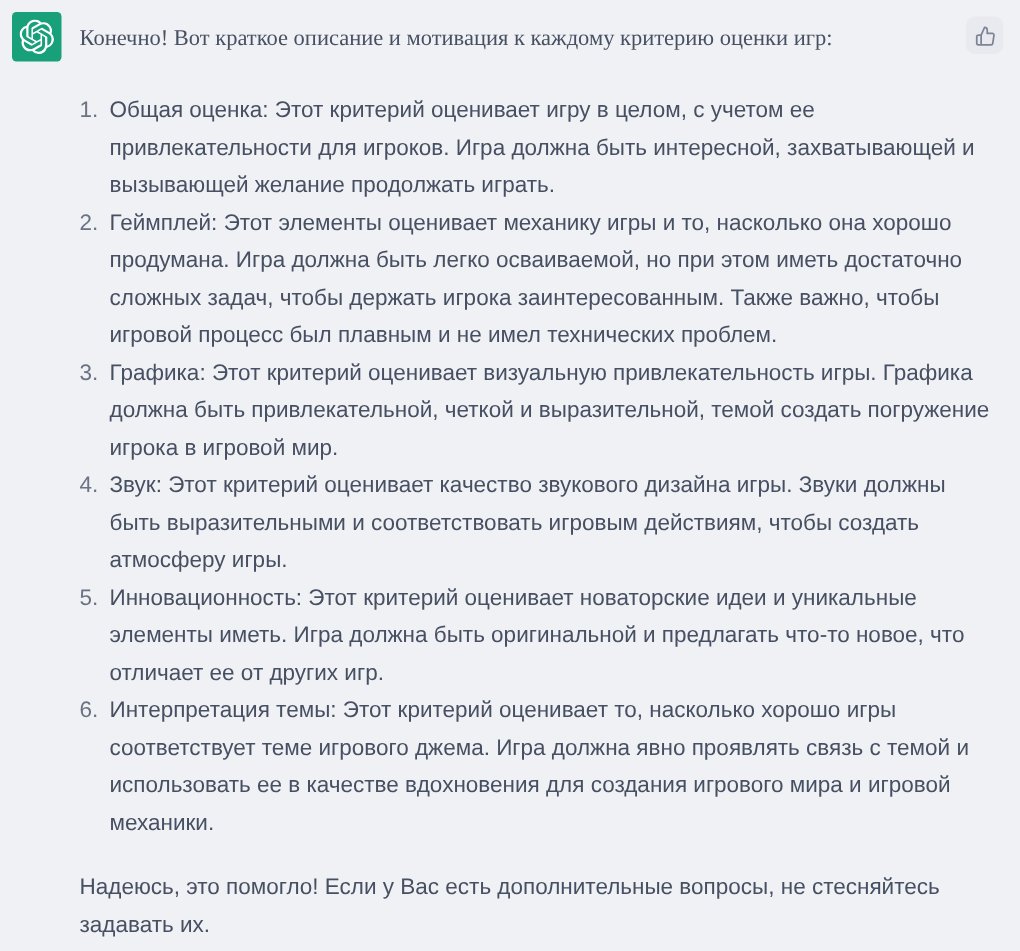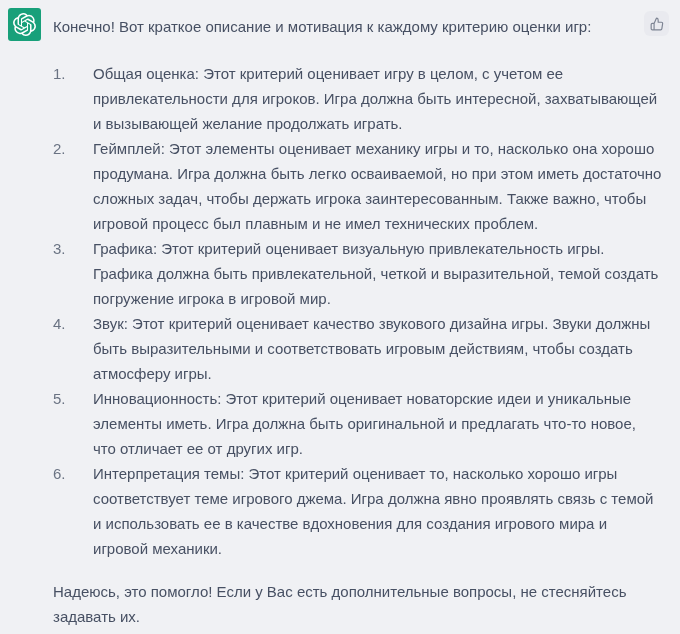--- a/index.html
+++ b/index.html
@@ -39,39 +39,39 @@
     flex: 1;
     margin-left: 12px;
     padding-top: 6px;
     padding-right: 6px;
     font-size: 15px;
     line-height: 25px;
   }
   .intro {
     margin: 0 0 22px 0;
     padding-right: 30px;
+    font-family: Liberation Serif, serif;
   }
   .criteria-list {
     margin: 0;
     padding: 0;
     list-style: none;
   }
   .list-item {
     display: flex;
     align-items: flex-start;
   }
   .list-num {
     flex: 0 0 20px;
     text-align: left;
     color: #6a7383;
   }
   .list-text {
     flex: 1;
     padding-right: 4px;
-    margin-left: 20px;
   }
   .outro {
     margin: 18px 0 0 0;
     padding-bottom: 12px;
   }
   .feedback {
     position: absolute;
     top: 11px;
     right: 11px;
   }

